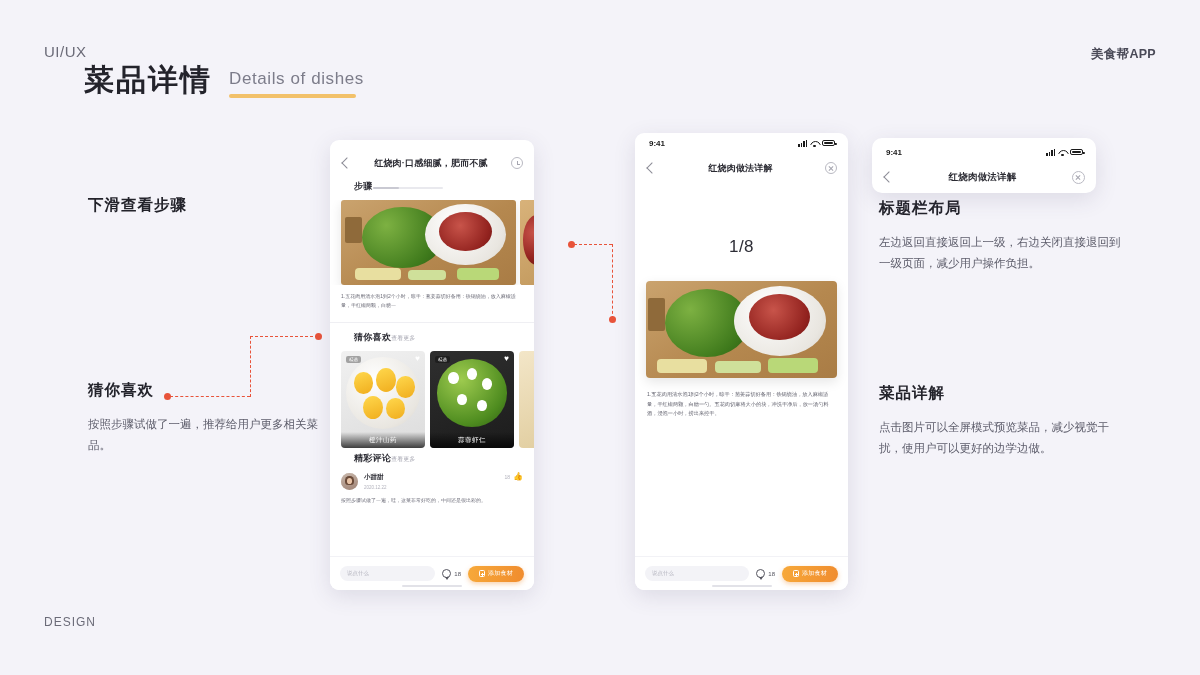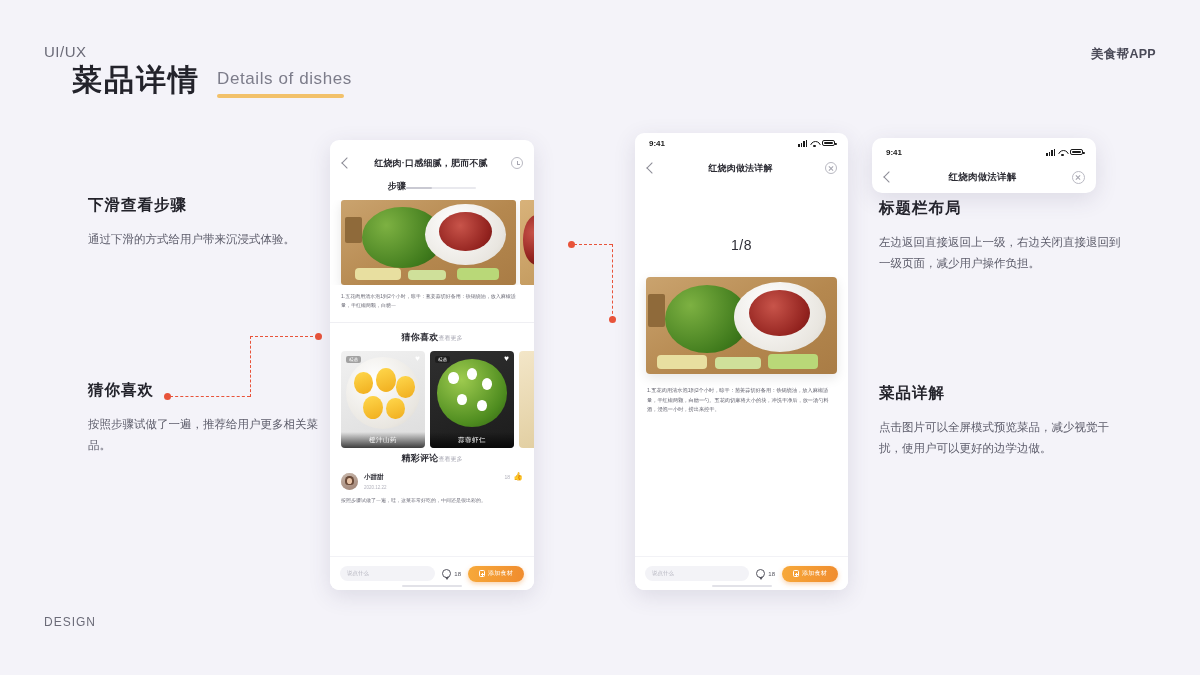--- a/index.html
+++ b/index.html
@@ -13,21 +13,21 @@
 
   
   .kicker {
     position: absolute; left: 44px; top: 43px;
     font-size: 15px; color: #6b6b78; letter-spacing: .5px;
   }
   .brand {
     position: absolute; right: 44px; top: 46px;
     font-size: 12.5px; font-weight: bold; color: #4a4a58; letter-spacing: .3px;
   }
-  .title-wrap { position: absolute; left: 72px; top: 63px; display: flex; align-items: flex-end; gap: 17px; }
+  .title-wrap { position: absolute; left: 84px; top: 63px; display: flex; align-items: flex-end; gap: 17px; }
   .title-cn { font-size: 30px; font-weight: bold; color: #23232b; letter-spacing: 2px; line-height: 1.15; }
   .title-en-wrap { position: relative; padding-bottom: 9px; }
   .title-en { font-size: 17px; color: #7c7c8a; letter-spacing: .6px; }
   .title-underline {
     position: absolute; left: 0; bottom: 0; width: 127px; height: 4px;
     background: #f2c16a; border-radius: 2px;
   }
   .footer-tag {
     position: absolute; left: 44px; top: 615px;
     font-size: 12px; color: #6b6b78; letter-spacing: 1px;
@@ -108,22 +108,22 @@
   .icon-circle.close::before { transform: rotate(45deg); }
   .icon-circle.close::after { transform: rotate(-45deg); }
   .icon-circle.clock::before {
     content:''; position:absolute; left:5px; top:2.5px; width:1px; height:4px; background:#a6a6b0;
   }
   .icon-circle.clock::after {
     content:''; position:absolute; left:5px; top:5.5px; width:3px; height:1px; background:#a6a6b0;
   }
 
   .sec-head {
-    display: flex; align-items: baseline; justify-content: center;
-    padding: 0 8px; margin-top: 2px;
+    display: flex; align-items: baseline; justify-content: flex-start;
+    padding: 0 24px; margin-top: 2px;
   }
   .sec-title { font-size: 9px; font-weight: bold; color: #2a2a32; letter-spacing: .3px; }
   .sec-more { font-size: 6px; color: #a9a9b4; }
   .prog-line { height: 2px; background: #e9e9ee; border-radius: 1px; width: 70px; margin-top: 6px; }
   .prog-line i { display: block; height: 2px; width: 26px; background: #c9c9d2; border-radius: 1px; }
 
   .step-strip { display: flex; gap: 4px; padding: 0 0 0 11px; margin-top: 7px; height: 85px; overflow: hidden; }
   .step-img { border-radius: 3px; overflow: hidden; flex: none; position: relative; }
   .step-img.main { width: 175px; }
   .step-img.peek { width: 34px; }
@@ -199,21 +199,21 @@
     content:''; position:absolute; background:#fff;
   }
   .add-btn .plus::before { left:1.4px; top:2.6px; width:3.2px; height:1px; }
   .add-btn .plus::after { left:2.6px; top:1.4px; width:1px; height:3.2px; }
   .home-ind {
     position: absolute; left: 50%; transform: translateX(-50%); bottom: 3px;
     width: 60px; height: 2px; background: #e2e2e8; border-radius: 1px;
   }
 
   
-  .pager { text-align: center; font-size: 14px; color: #2d2d36; margin-top: 54px; letter-spacing: .5px; }
+  .pager { text-align: center; font-size: 17px; color: #2d2d36; margin-top: 54px; letter-spacing: .5px; }
   .hero {
     margin: 24px 11px 0 11px; height: 97px; border-radius: 4px; overflow: hidden; position: relative;
   }
   .hero-text { margin: 12px 12px 0 12px; font-size: 5.2px; color: #62626e; line-height: 1.85; }
 
   
   .food { position: absolute; inset: 0; }
   .board { position:absolute; inset:0; background: linear-gradient(150deg,#caa36e,#b5884f 55%,#a97c45); }
   .plate {
     position:absolute; border-radius:50%; background: radial-gradient(circle at 38% 32%, #ffffff, #e9e6e0 72%, #d6d2cb);
@@ -251,21 +251,20 @@
     <div class="title-en-wrap">
       <div class="title-en">Details of dishes</div>
       <div class="title-underline"></div>
     </div>
   </div>
 
   <div class="footer-tag">DESIGN</div>
 
   <div class="anno anno-l1">
     <div class="anno-h">下滑查看步骤</div>
-    <div class="anno-p">通过下滑的方式给用户带来沉浸式体验。</div>
   </div>
 
   <div class="anno anno-l2">
     <div class="anno-h">猜你喜欢</div>
     <div class="anno-p">按照步骤试做了一遍，推荐给用户更多相关菜品。</div>
   </div>
 
   <div class="anno anno-r2">
     <div class="anno-h">菜品详解</div>
     <div class="anno-p">点击图片可以全屏模式预览菜品，减少视觉干扰，使用户可以更好的边学边做。</div>

